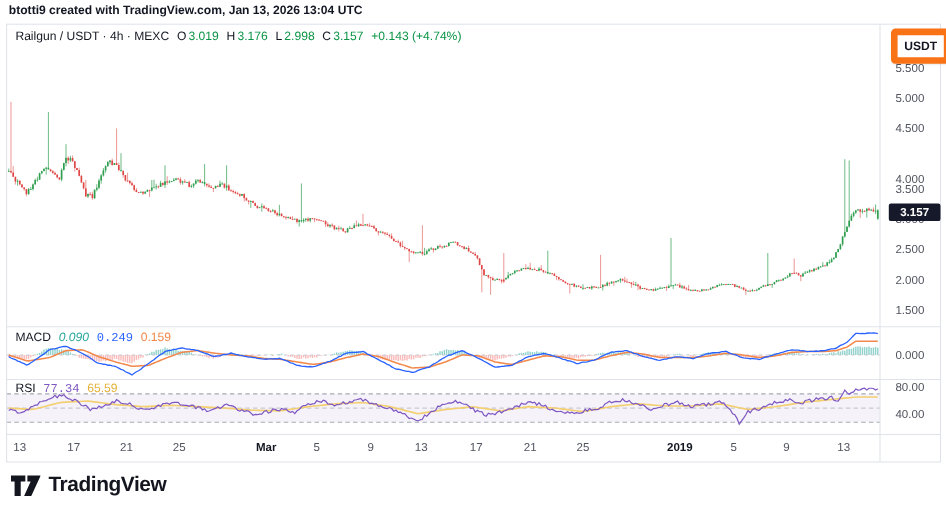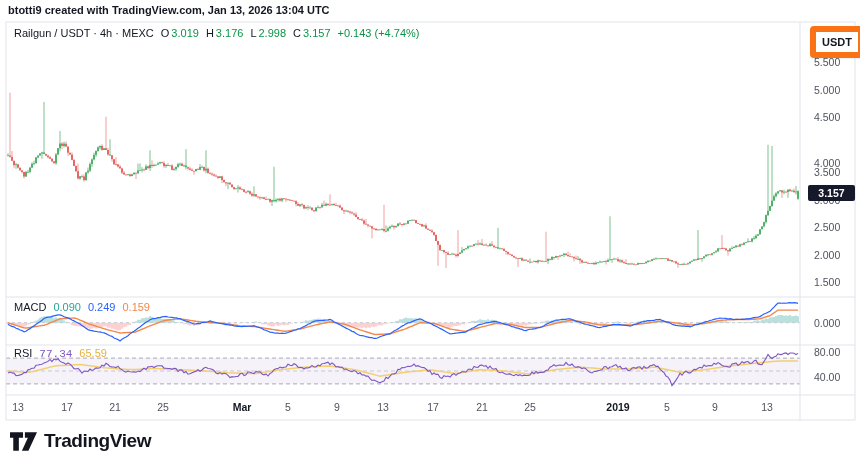--- a/index.html
+++ b/index.html
@@ -8,21 +8,21 @@
   #chart-svg{position:absolute;left:0;top:0;z-index:1;}
   .attr{position:absolute;left:8px;top:4px;font-size:11px;font-weight:700;color:#131722;z-index:4;}
   .legend{position:absolute;left:14px;top:27px;font-size:11px;color:#131722;white-space:nowrap;z-index:4;}
   .legend .k{margin-left:7px;color:#131722;}
   .legend .v{color:#0b9447;margin-left:2px;}
   .legend .chg{color:#0b9447;margin-left:7px;}
   .ind-row{position:absolute;font-size:11px;color:#131722;z-index:4;white-space:nowrap;}
   .macd-row{left:14px;top:301px;}
   .rsi-row{left:14px;top:347px;}
   .ind-row .val{margin-left:7px;}
-  .macd-row .h{color:#26a69a;} .macd-row .m{color:#2962ff;} .macd-row .s{color:#f2884b;}
+  .macd-row .h{color:#26a69a;font-style:italic;} .macd-row .m{color:#2962ff;font-family:Liberation Mono, monospace;} .macd-row .s{color:#f2884b;}
   .rsi-row .p{color:#7e57c2;font-family:Liberation Mono, monospace;} .rsi-row .y{color:#e7b13a;margin-top:6px;}
   .usdt-btn{position:absolute;left:810px;top:26px;width:42px;height:20px;border:6px solid #f97316;
        border-radius:4px;background:#fff;color:#131722;font-size:11px;font-weight:600;z-index:4;
        display:flex;align-items:center;justify-content:center;box-shadow:0 1px 2px rgba(0,0,0,.08);cursor:pointer;}
   .price-tick,.sub-tick{position:absolute;left:814px;font-size:10.5px;color:#50535e;z-index:2;}
   .price-tag{position:absolute;left:808px;top:185px;width:47px;height:16px;background:#16192a;color:#fff;
        font-size:10.5px;font-weight:700;border-radius:2px;display:flex;align-items:center;justify-content:center;z-index:3;}
   .time-tick{position:absolute;top:401px;font-size:10.5px;color:#50535e;transform:translateX(-50%);z-index:2;}
   .time-tick.major{color:#131722;font-weight:700;}
   .footer{position:absolute;left:10px;top:430px;display:flex;align-items:center;gap:7px;z-index:4;}

